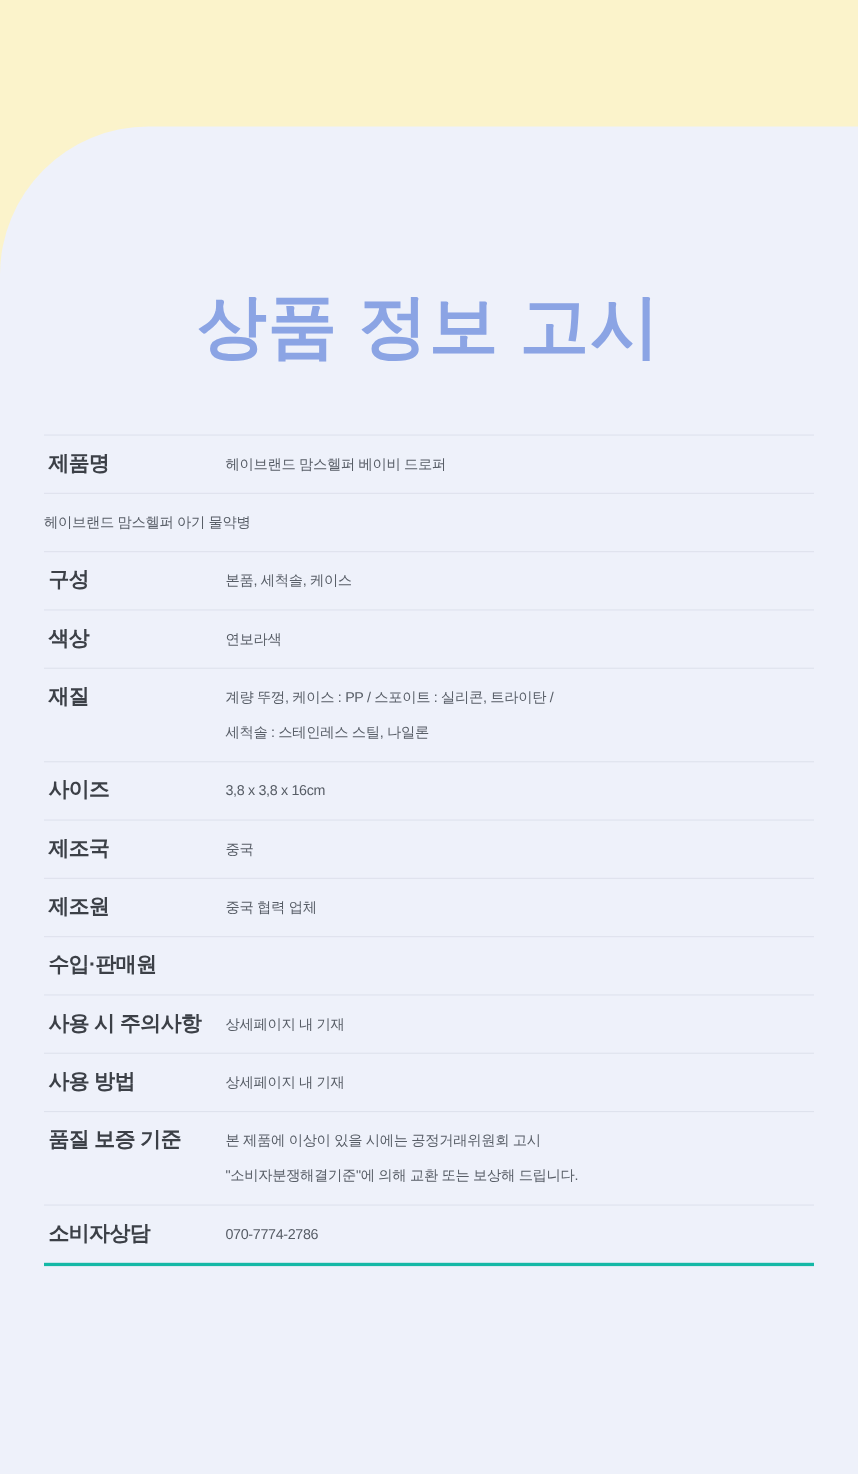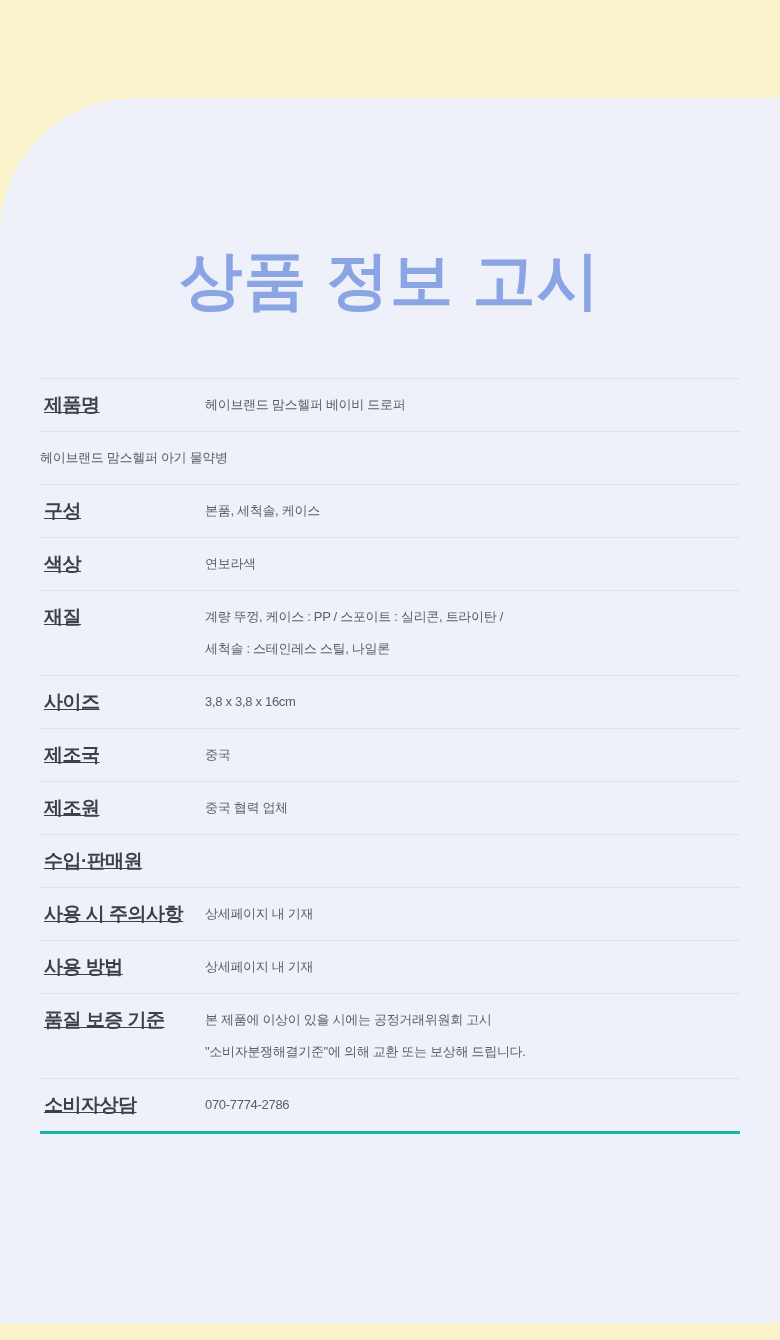--- a/index.html
+++ b/index.html
@@ -12,21 +12,21 @@
   .page {
     position: relative;
     width: 780px;
     height: 1340px;
     background: #fbf3cb;
     overflow: hidden;
   }
 
   .panel {
     position: absolute;
-    top: 98px;
+    top: 115px;
     left: 0;
     width: 780px;
     height: 1225px;
     background: #eef1fa;
     border-top-left-radius: 135px;
   }
 
   .title {
     margin-top: 146px;
     margin-bottom: 62px;
@@ -54,21 +54,20 @@
   }
 
   .row-label {
     flex: 0 0 165px;
     padding-left: 4px;
     font-size: 19px;
     font-weight: bold;
     color: #3c4047;
     line-height: 32px;
     letter-spacing: -0.5px;
-    text-decoration: underline;
   }
 
   .row-value {
     flex: 1 1 auto;
     font-size: 13px;
     color: #575d66;
     line-height: 32px;
     letter-spacing: -0.3px;
     white-space: pre-line;
   }

